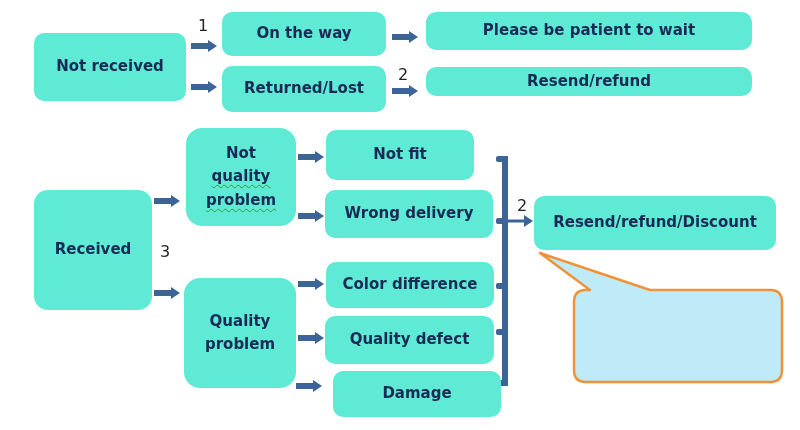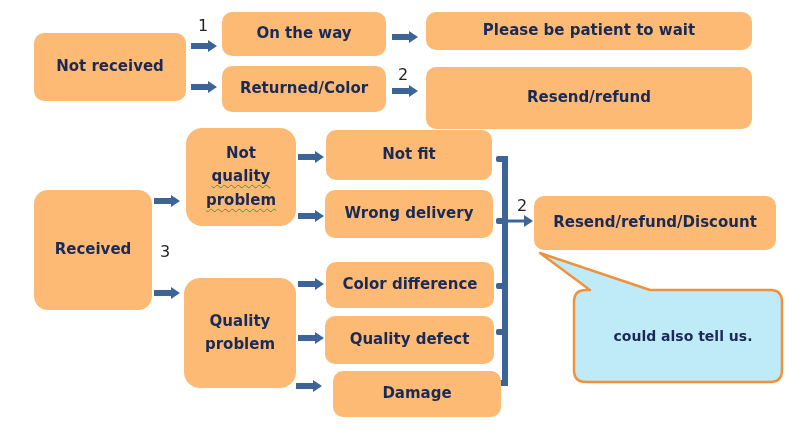--- a/index.html
+++ b/index.html
@@ -1,17 +1,17 @@
 <!DOCTYPE html>
 <html><head>
 <meta charset="utf-8">
 <style>
   html,body{margin:0;padding:0;background:#ffffff;}
   body{width:800px;height:430px;position:relative;overflow:hidden;font-family:"DejaVu Sans","Liberation Sans",sans-serif;}
-  .box{position:absolute;background:#fdba74;border-radius:10px;display:flex;align-items:center;justify-content:center;text-align:center;color:#1a2a55;font-weight:bold;font-size:15px;line-height:1.55;box-sizing:border-box;}
+  .box{position:absolute;background:#5eead4;border-radius:10px;display:flex;align-items:center;justify-content:center;text-align:center;color:#1a2a55;font-weight:bold;font-size:15px;line-height:1.55;box-sizing:border-box;}
   .num{position:absolute;font-size:16px;color:#222;font-family:"DejaVu Sans",sans-serif;}
   .arrow{position:absolute;width:26px;height:12px;}
   .wavy{text-decoration:underline wavy #3a9a3a;text-decoration-thickness:1px;text-underline-offset:3px;}
   svg.lines{position:absolute;left:0;top:0;}
   .callout-text{position:absolute;left:578px;top:292px;width:210px;height:88px;display:flex;align-items:center;justify-content:center;text-align:center;color:#1a2a55;font-weight:bold;font-size:14px;line-height:1.6;}
 </style>
 </head>
 <body>
 
 <svg class="lines" width="800" height="430">
@@ -38,35 +38,35 @@
     <polygon points="0,3 17,3 17,0 26,6 17,12 17,9 0,9" fill="#3c6496"></polygon>
   </svg>
 <svg class="arrow" style="left:191px;top:81px;" viewBox="0 0 26 12">
     <polygon points="0,3 17,3 17,0 26,6 17,12 17,9 0,9" fill="#3c6496"></polygon>
   </svg>
 
 <div class="box" style="left:222px;top:12px;width:164px;height:44px;">
   <span>On the way</span>
 </div>
 <div class="box" style="left:222px;top:66px;width:164px;height:46px;">
-  <span>Returned/Color</span>
+  <span>Returned/Lost</span>
 </div>
 
 <svg class="arrow" style="left:392px;top:31px;" viewBox="0 0 26 12">
     <polygon points="0,3 17,3 17,0 26,6 17,12 17,9 0,9" fill="#3c6496"></polygon>
   </svg>
 <span class="num" style="left:398px;top:65px;">2</span>
 <svg class="arrow" style="left:392px;top:85px;" viewBox="0 0 26 12">
     <polygon points="0,3 17,3 17,0 26,6 17,12 17,9 0,9" fill="#3c6496"></polygon>
   </svg>
 
 <div class="box" style="left:426px;top:12px;width:326px;height:38px;">
   <span>Please be patient to wait</span>
 </div>
-<div class="box" style="left:426px;top:67px;width:326px;height:62px;">
+<div class="box" style="left:426px;top:67px;width:326px;height:29px;">
   <span>Resend/refund</span>
 </div>
 
 <div class="box" style="left:34px;top:190px;width:118px;height:120px;border-radius:14px;">
   <span>Received</span>
 </div>
 <span class="num" style="left:160px;top:242px;">3</span>
 
 <svg class="arrow" style="left:154px;top:195px;" viewBox="0 0 26 12">
     <polygon points="0,3 17,3 17,0 26,6 17,12 17,9 0,9" fill="#3c6496"></polygon>
@@ -94,21 +94,21 @@
 <svg class="arrow" style="left:298px;top:278px;" viewBox="0 0 26 12">
     <polygon points="0,3 17,3 17,0 26,6 17,12 17,9 0,9" fill="#3c6496"></polygon>
   </svg>
 <svg class="arrow" style="left:298px;top:332px;" viewBox="0 0 26 12">
     <polygon points="0,3 17,3 17,0 26,6 17,12 17,9 0,9" fill="#3c6496"></polygon>
   </svg>
 <svg class="arrow" style="left:296px;top:380px;" viewBox="0 0 26 12">
     <polygon points="0,3 17,3 17,0 26,6 17,12 17,9 0,9" fill="#3c6496"></polygon>
   </svg>
 
-<div class="box" style="left:326px;top:130px;width:166px;height:50px;">
+<div class="box" style="left:326px;top:130px;width:148px;height:50px;">
   <span>Not fit</span>
 </div>
 <div class="box" style="left:325px;top:190px;width:168px;height:48px;">
   <span>Wrong delivery</span>
 </div>
 <div class="box" style="left:326px;top:262px;width:168px;height:46px;">
   <span>Color difference</span>
 </div>
 <div class="box" style="left:325px;top:316px;width:169px;height:48px;">
   <span>Quality defect</span>
@@ -117,15 +117,14 @@
   <span>Damage</span>
 </div>
 
 <span class="num" style="left:517px;top:196px;">2</span>
 <div class="box" style="left:534px;top:196px;width:242px;height:54px;">
   <span>Resend/refund/Discount</span>
 </div>
 
 <div class="callout-text">
   <div>
-    <div>could also tell us.</div>
   </div>
 </div>
 
 </body></html>

